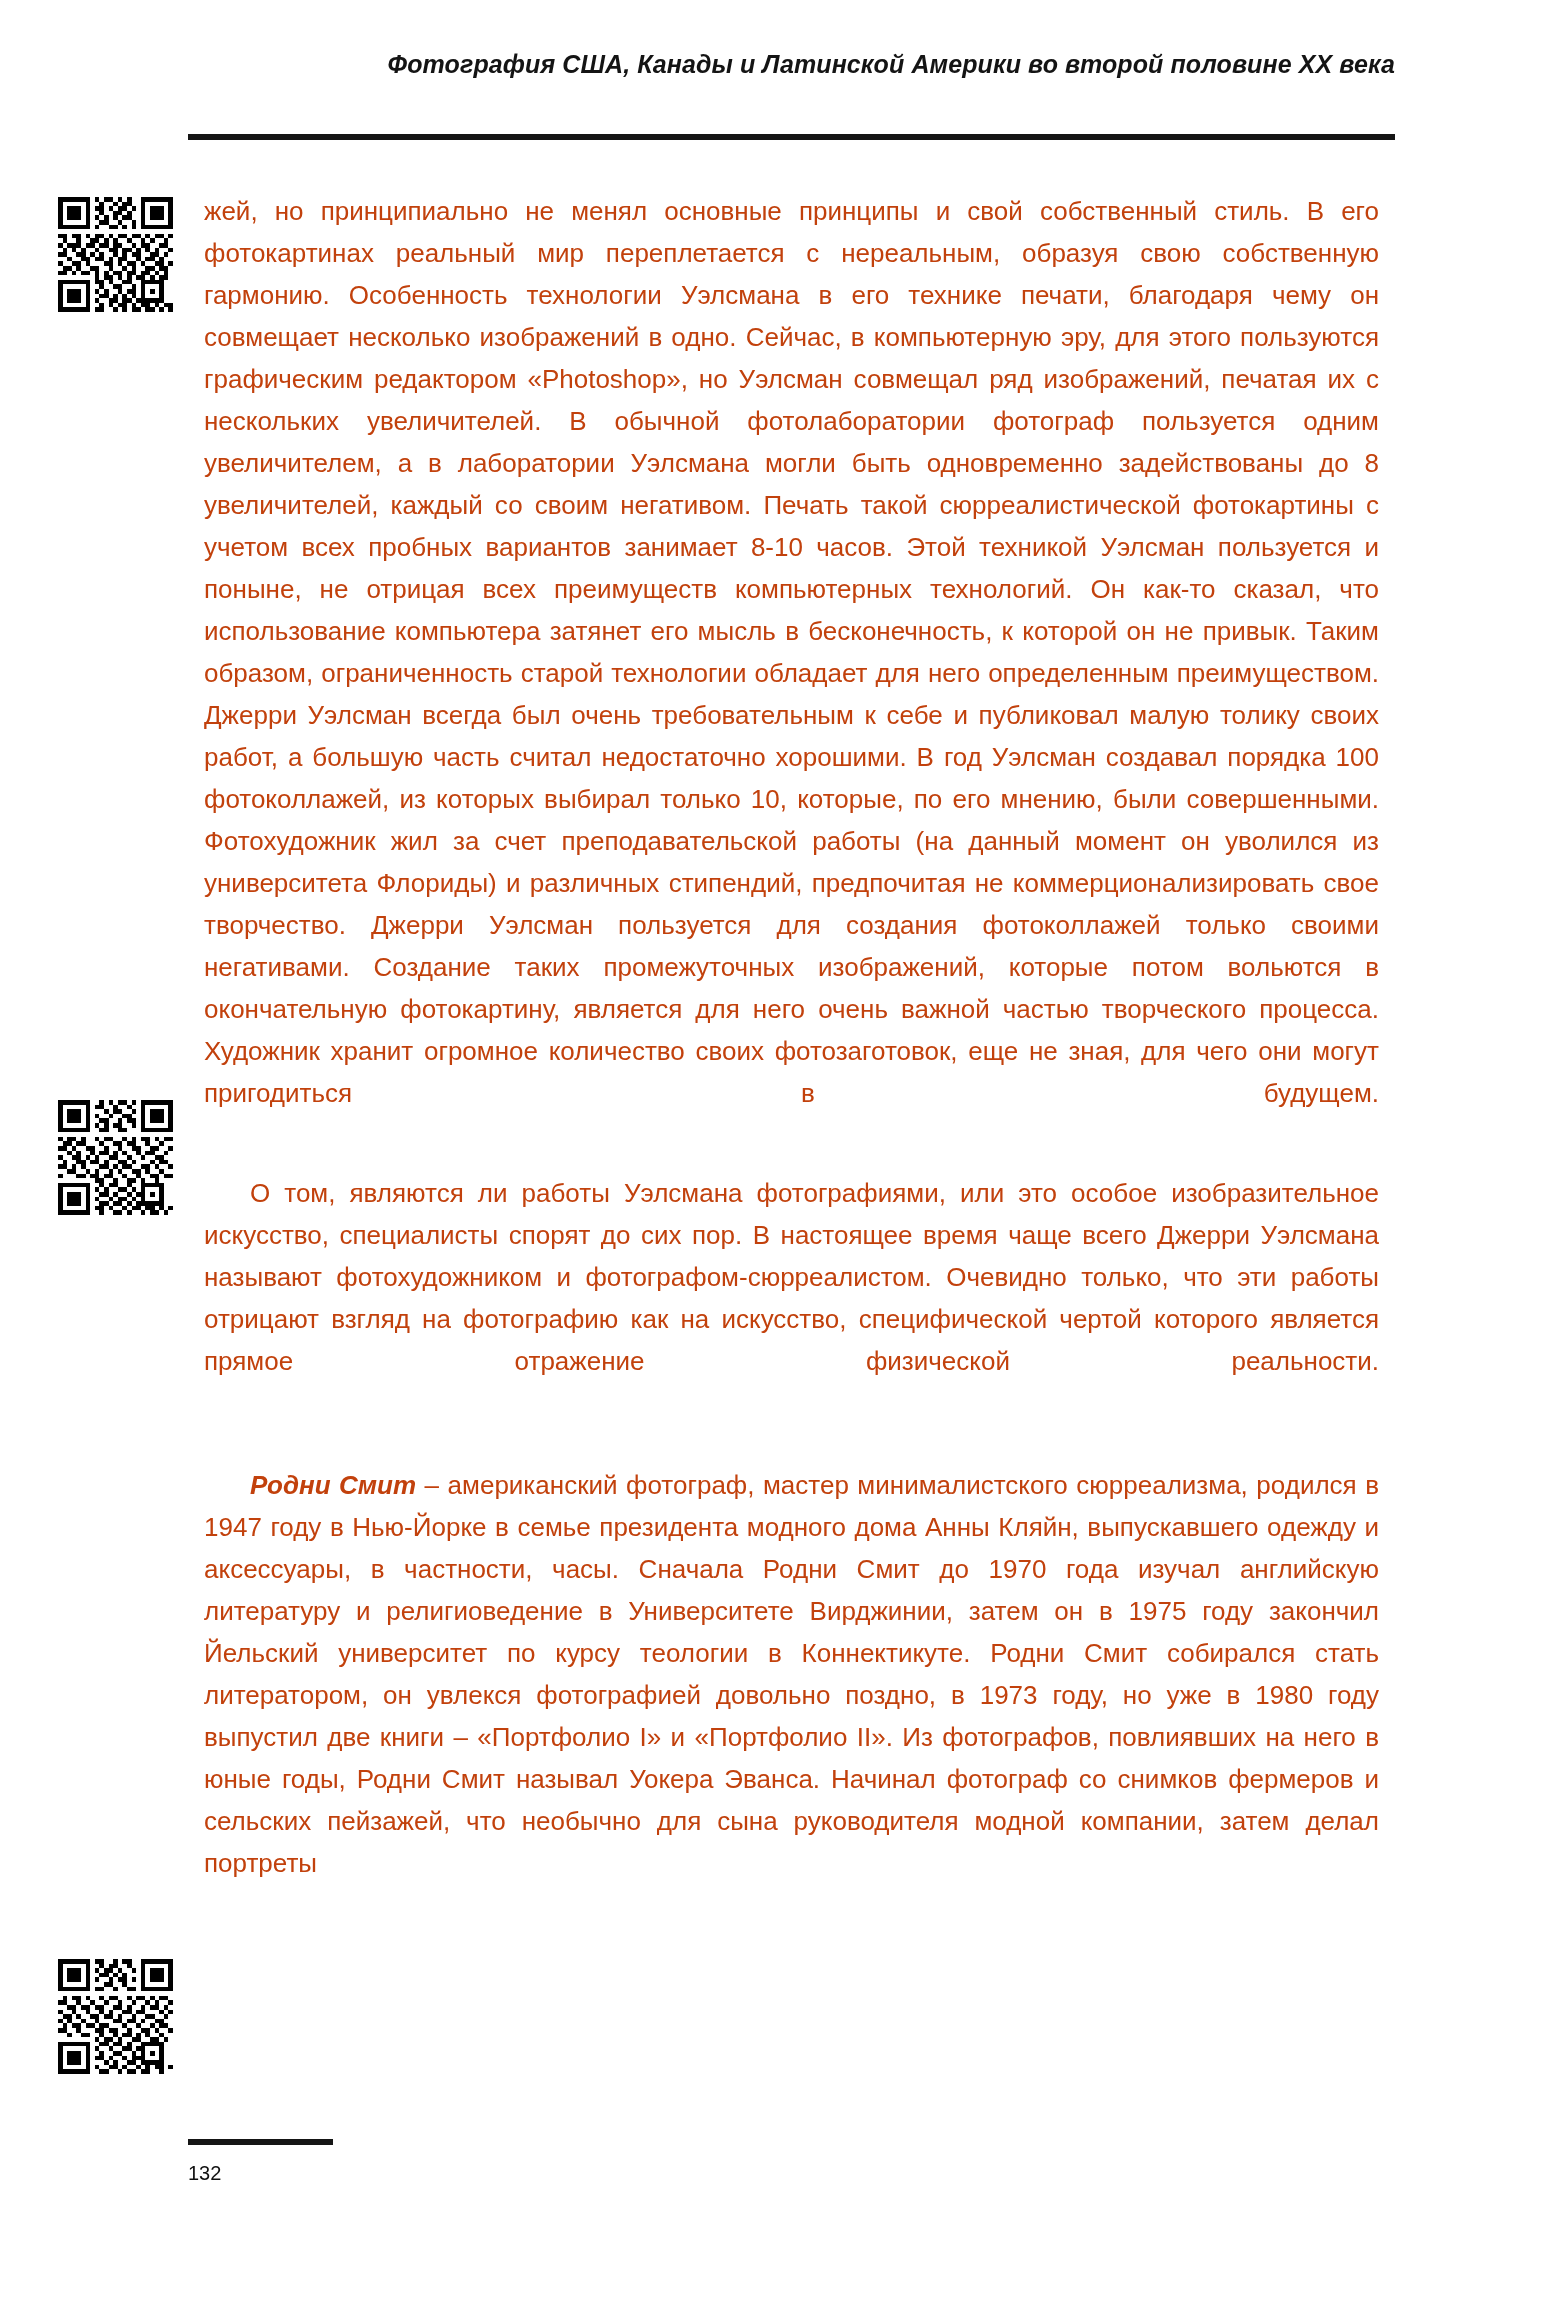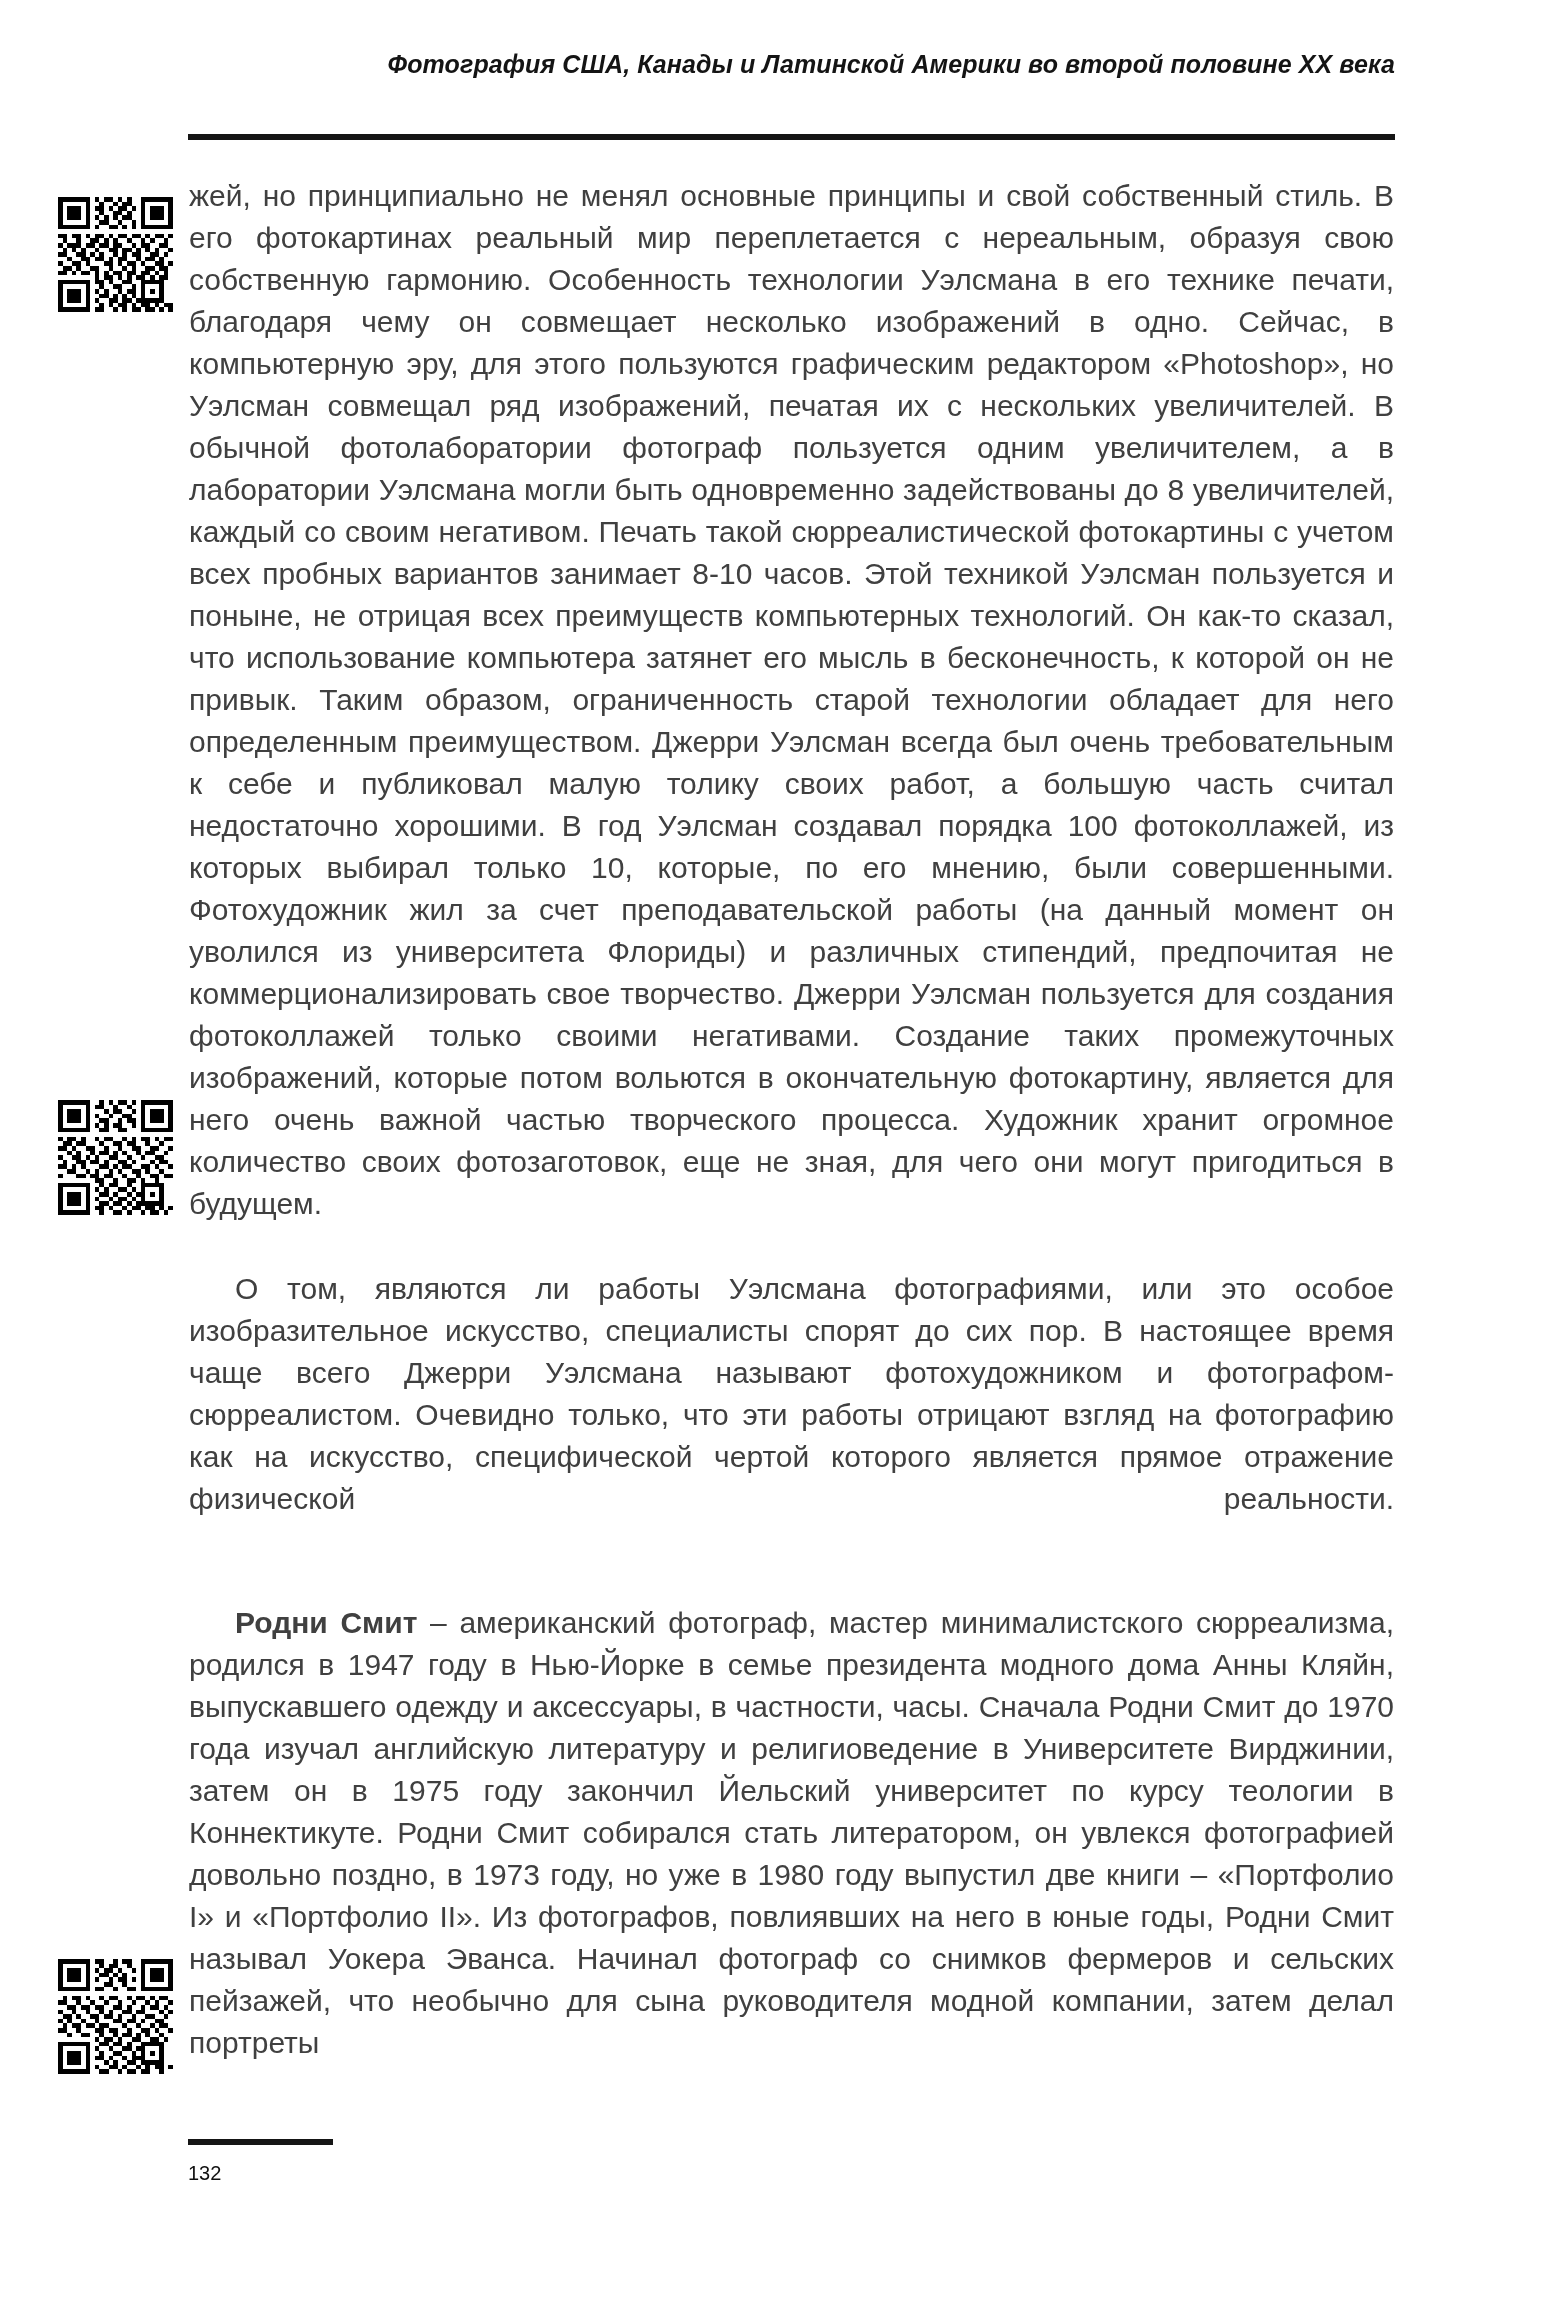--- a/index.html
+++ b/index.html
@@ -48,32 +48,32 @@
   }
 
   
   .textcol {
     position: absolute;
     left: 188px;
     top: 174px;
     width: 1207px;
   }
   .para {
-    margin: 1px;
-    font-size: 30px;
+    margin: 16px;
+    font-size: 26px;
     line-height: 42px;
     text-align: justify;
     text-justify: inter-word;
-    color: #404040;
+    color: #c2410c;
     hyphens: none;
     word-spacing: 0.2px;
   }
   .para.indent { text-indent: 46px; }
   .para.gap-before { margin-top: 40px; }
-  .para .lead { font-weight: 700; }
+  .para .lead { font-weight: 700; font-style: italic; }
   
   .para::after {
     content: "";
     display: inline-block;
     width: 100%;
   }
 
   
   .footer-rule {
     position: absolute;

